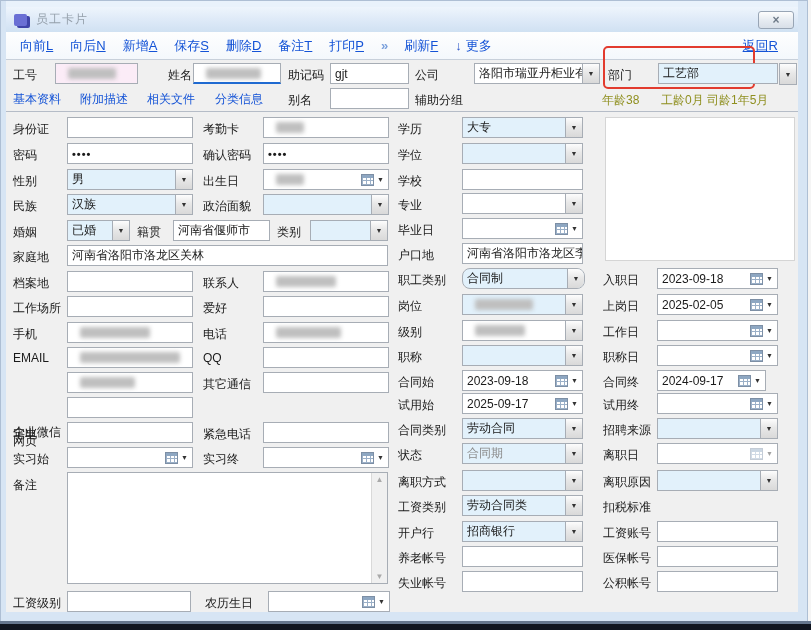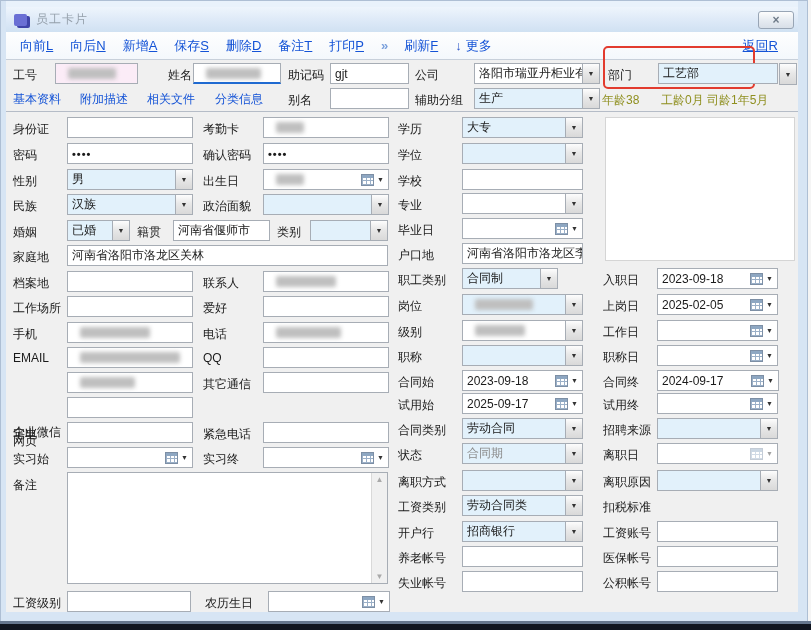--- a/index.html
+++ b/index.html
@@ -158,24 +158,20 @@
     </div>
     <span class="flabel" style="left: 608px; top: 67px;">部门</span>
     <div class="ctl fill" style="left: 658px; top: 63px; width: 120px;">
       <span class="val">工艺部</span>
     </div>
     <span class="flabel" style="left: 288px; top: 92px;">别名</span>
     <div class="ctl" style="left: 330px; top: 88px; width: 79px;">
       <span class="val"></span>
     </div>
     <span class="flabel" style="left: 415px; top: 92px;">辅助分组</span>
-    <div class="ctl fill" style="left: 474px; top: 88px; width: 126px;">
-      <span class="val">生产</span>
-      <span class="dd">▼</span>
-    </div>
     <span class="flabel" style="left: 13px; top: 121px;">身份证</span>
     <div class="ctl" style="left: 67px; top: 117px; width: 126px;">
       <span class="val"></span>
     </div>
     <span class="flabel" style="left: 203px; top: 121px;">考勤卡</span>
     <div class="ctl" style="left: 263px; top: 117px; width: 126px;">
       <span class="val"></span>
       <span class="blur" style="width: 28px;"></span>
     </div>
     <span class="flabel" style="left: 13px; top: 147px; text-align: right;">密码</span>
@@ -336,21 +332,21 @@
     <div class="ctl" style="left: 462px; top: 218px; width: 121px;">
       <span class="val"></span>
       <span class="cal"></span>
       <span class="dar">▼</span>
     </div>
     <span class="flabel" style="left: 398px; top: 247px;">户口地</span>
     <div class="ctl" style="left: 462px; top: 243px; width: 121px;">
       <span class="val">河南省洛阳市洛龙区李</span>
     </div>
     <span class="flabel" style="left: 398px; top: 272px;">职工类别</span>
-    <div class="ctl fill" style="left: 462px; top: 268px; width: 96px;">
+    <div class="ctl fill" style="left: 462px; top: 268px; width: 123px; border-radius: 8px;">
       <span class="val">合同制</span>
       <span class="dd">▼</span>
     </div>
     <span class="flabel" style="left: 603px; top: 272px;">入职日</span>
     <div class="ctl" style="left: 657px; top: 268px; width: 121px;">
       <span class="val">2023-09-18</span>
       <span class="cal"></span>
       <span class="dar">▼</span>
     </div>
     <span class="flabel" style="left: 398px; top: 298px;">岗位</span>
@@ -388,21 +384,21 @@
       <span class="cal"></span>
       <span class="dar">▼</span>
     </div>
     <span class="flabel" style="left: 398px; top: 374px;">合同始</span>
     <div class="ctl" style="left: 462px; top: 370px; width: 121px;">
       <span class="val">2023-09-18</span>
       <span class="cal"></span>
       <span class="dar">▼</span>
     </div>
     <span class="flabel" style="left: 603px; top: 374px;">合同终</span>
-    <div class="ctl" style="left: 657px; top: 370px; width: 122px;">
+    <div class="ctl" style="left: 657px; top: 370px; width: 109px;">
       <span class="val">2024-09-17</span>
       <span class="cal"></span>
       <span class="dar">▼</span>
     </div>
     <span class="flabel" style="left: 398px; top: 397px;">试用始</span>
     <div class="ctl" style="left: 462px; top: 393px; width: 121px;">
       <span class="val">2025-09-17</span>
       <span class="cal"></span>
       <span class="dar">▼</span>
     </div>

